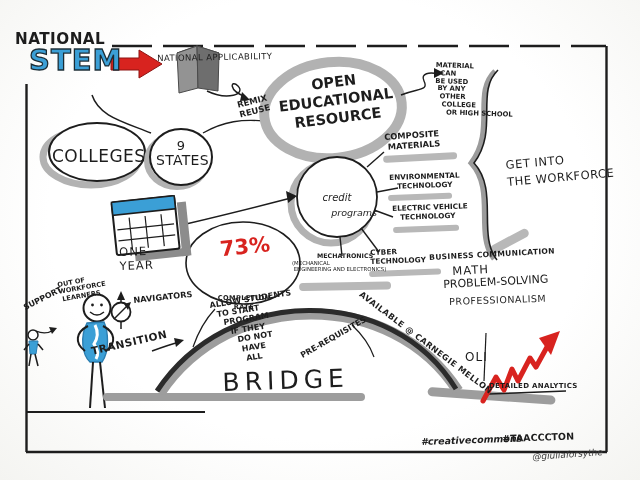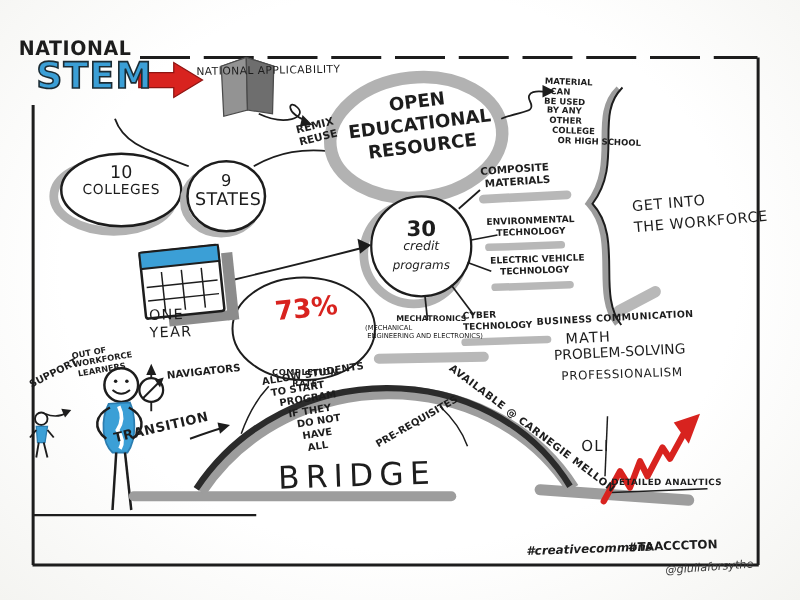--- a/index.html
+++ b/index.html
@@ -14,26 +14,26 @@
     transform-origin:0 0;font-family:"DejaVu Sans", sans-serif;
   }
   .ctr{text-align:center;}
   .logo-top{left:15px;top:30px;font-size:16px;font-weight:800;letter-spacing:.5px;transform:scaleX(.95);}
   .logo-stem{left:13px;top:43px;font-size:29px;font-weight:800;letter-spacing:1px;color:#3b9fd6;margin-left:16px;-webkit-text-stroke:1.3px #1b2b33;}
   .applicability{left:157px;top:53px;font-size:8.5px;letter-spacing:.4px;transform:rotate(-1deg);}
   .remix{left:236px;top:100px;font-size:8.5px;transform:rotate(-14deg);font-weight:600;}
   .oer{left:268px;top:81px;width:130px;font-size:14.5px;font-weight:700;transform:rotate(-7deg);line-height:1.25;}
   .reuse-note{left:436px;top:62px;font-size:6.8px;transform:rotate(2deg);line-height:1.15;font-weight:600;}
   .colleges-v{left:52px;top:130px;width:90px;font-size:14px;}
-  .colleges-l{left:52px;top:146px;width:90px;font-size:11px;letter-spacing:.5px;}
+  .colleges-l{left:52px;top:146px;width:90px;font-size:17px;letter-spacing:.5px;}
   .states-v{left:156px;top:138px;width:50px;font-size:13px;}
   .states-l{left:156px;top:152px;width:50px;font-size:14px;letter-spacing:.3px;}
   .credit-v{left:297px;top:174px;width:80px;font-size:17px;font-weight:600;}
   .credit-2{left:297px;top:192px;width:80px;font-size:10px;font-style:italic;}
-  .credit-3{left:297px;top:207px;width:80px;font-size:9.5px;font-style:italic;}
+  .credit-3{left:297px;top:207px;width:80px;font-size:9.5px;font-style:italic;text-align:right;}
   .prog-composite{left:384px;top:133px;font-size:8.3px;transform:rotate(-4deg);font-weight:600;}
   .prog-env{left:389px;top:174px;font-size:7.3px;transform:rotate(-2deg);font-weight:600;}
   .prog-ev{left:392px;top:205px;font-size:7.3px;transform:rotate(-2deg);font-weight:600;}
   .prog-cyber{left:370px;top:249px;font-size:7.3px;transform:rotate(-2deg);font-weight:600;}
   .prog-mech{left:317px;top:252px;font-size:6.3px;font-weight:600;}
   .prog-mech-d{left:292px;top:260px;font-size:5.4px;line-height:1.15;}
   .brace-note{left:505px;top:157px;font-size:11.5px;letter-spacing:.5px;line-height:1.5;transform:rotate(-5deg);}
   .one-year{left:119px;top:246px;font-size:11.5px;letter-spacing:1px;line-height:1.2;transform:rotate(-2deg);}
   .pct{left:203px;top:239px;width:82px;font-size:21px;font-weight:800;color:#d8231f;transform:rotate(-6deg);}
   .pct-l{left:203px;top:266px;width:82px;font-size:6.6px;line-height:1.3;letter-spacing:.4px;font-weight:600;margin-top:28px;}
@@ -216,25 +216,23 @@
   <div class="lbl oer ctr">OPEN
 EDUCATIONAL
 RESOURCE</div>
   <div class="lbl reuse-note">MATERIAL
   CAN
 BE USED
  BY ANY
   OTHER
    COLLEGE
      OR HIGH SCHOOL</div>
-  <div class="lbl colleges-v ctr">10</div>
   <div class="lbl colleges-l ctr">COLLEGES</div>
   <div class="lbl states-v ctr">9</div>
   <div class="lbl states-l ctr">STATES</div>
-  <div class="lbl credit-v ctr">30</div>
   <div class="lbl credit-2 ctr">credit</div>
   <div class="lbl credit-3 ctr">programs</div>
   <div class="lbl prog-composite">COMPOSITE
  MATERIALS</div>
   <div class="lbl prog-env">ENVIRONMENTAL
    TECHNOLOGY</div>
   <div class="lbl prog-ev">ELECTRIC VEHICLE
    TECHNOLOGY</div>
   <div class="lbl prog-cyber">CYBER
 TECHNOLOGY</div>

